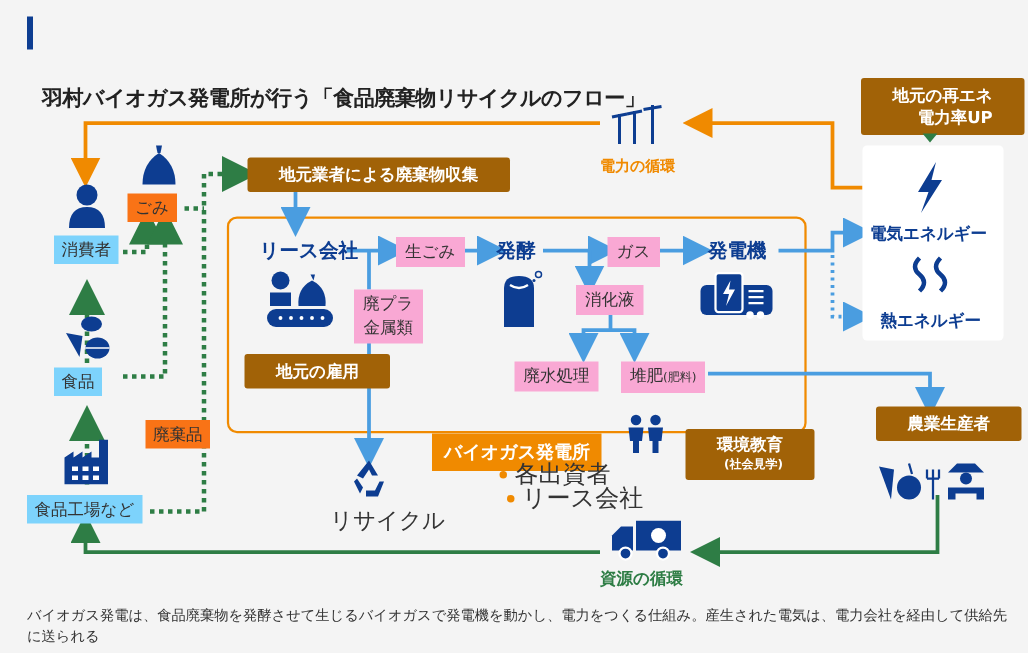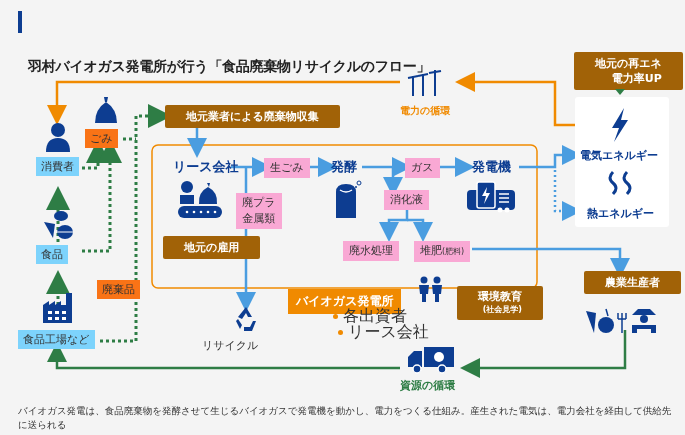--- a/index.html
+++ b/index.html
@@ -176,21 +176,21 @@
 <div class="abs green-box" style="left:457px;top:286px;font-size:11px;line-height:13px">
   <div>環境教育</div>
   <div style="font-size:8px">(社会見学)</div>
 </div>
 
 <svg class="abs" style="left:232px;top:305px" width="28" height="28">
   <path d="M14,2 L20,12 L16,12 L14,8 L10,14 L6,12z" fill="#0d3d91"></path>
   <path d="M24,16 L20,26 L12,26 L12,22 L18,22 L21,16z" fill="#0d3d91"></path>
   <path d="M4,16 L8,24 L10,20 L6,14z" fill="#0d3d91"></path>
 </svg>
-<div class="abs" style="left:202px;top:338px;font-size:11px;white-space:nowrap">リサイクル</div>
+<div class="abs" style="left:220px;top:338px;font-size:15px;white-space:nowrap">リサイクル</div>
 
 <svg class="abs" style="left:405px;top:70px" width="40" height="26">
   <g stroke="#0d3d91" stroke-width="2" fill="none">
     <line x1="8" y1="6" x2="8" y2="26"></line>
       <line x1="18" y1="4" x2="18" y2="26"></line>
       <line x1="30" y1="0" x2="30" y2="26"></line>
     <line x1="3" y1="8" x2="13" y2="6"></line>
       <line x1="13" y1="6" x2="23" y2="4"></line>
       <line x1="24" y1="3" x2="36" y2="1"></line>
   </g>

